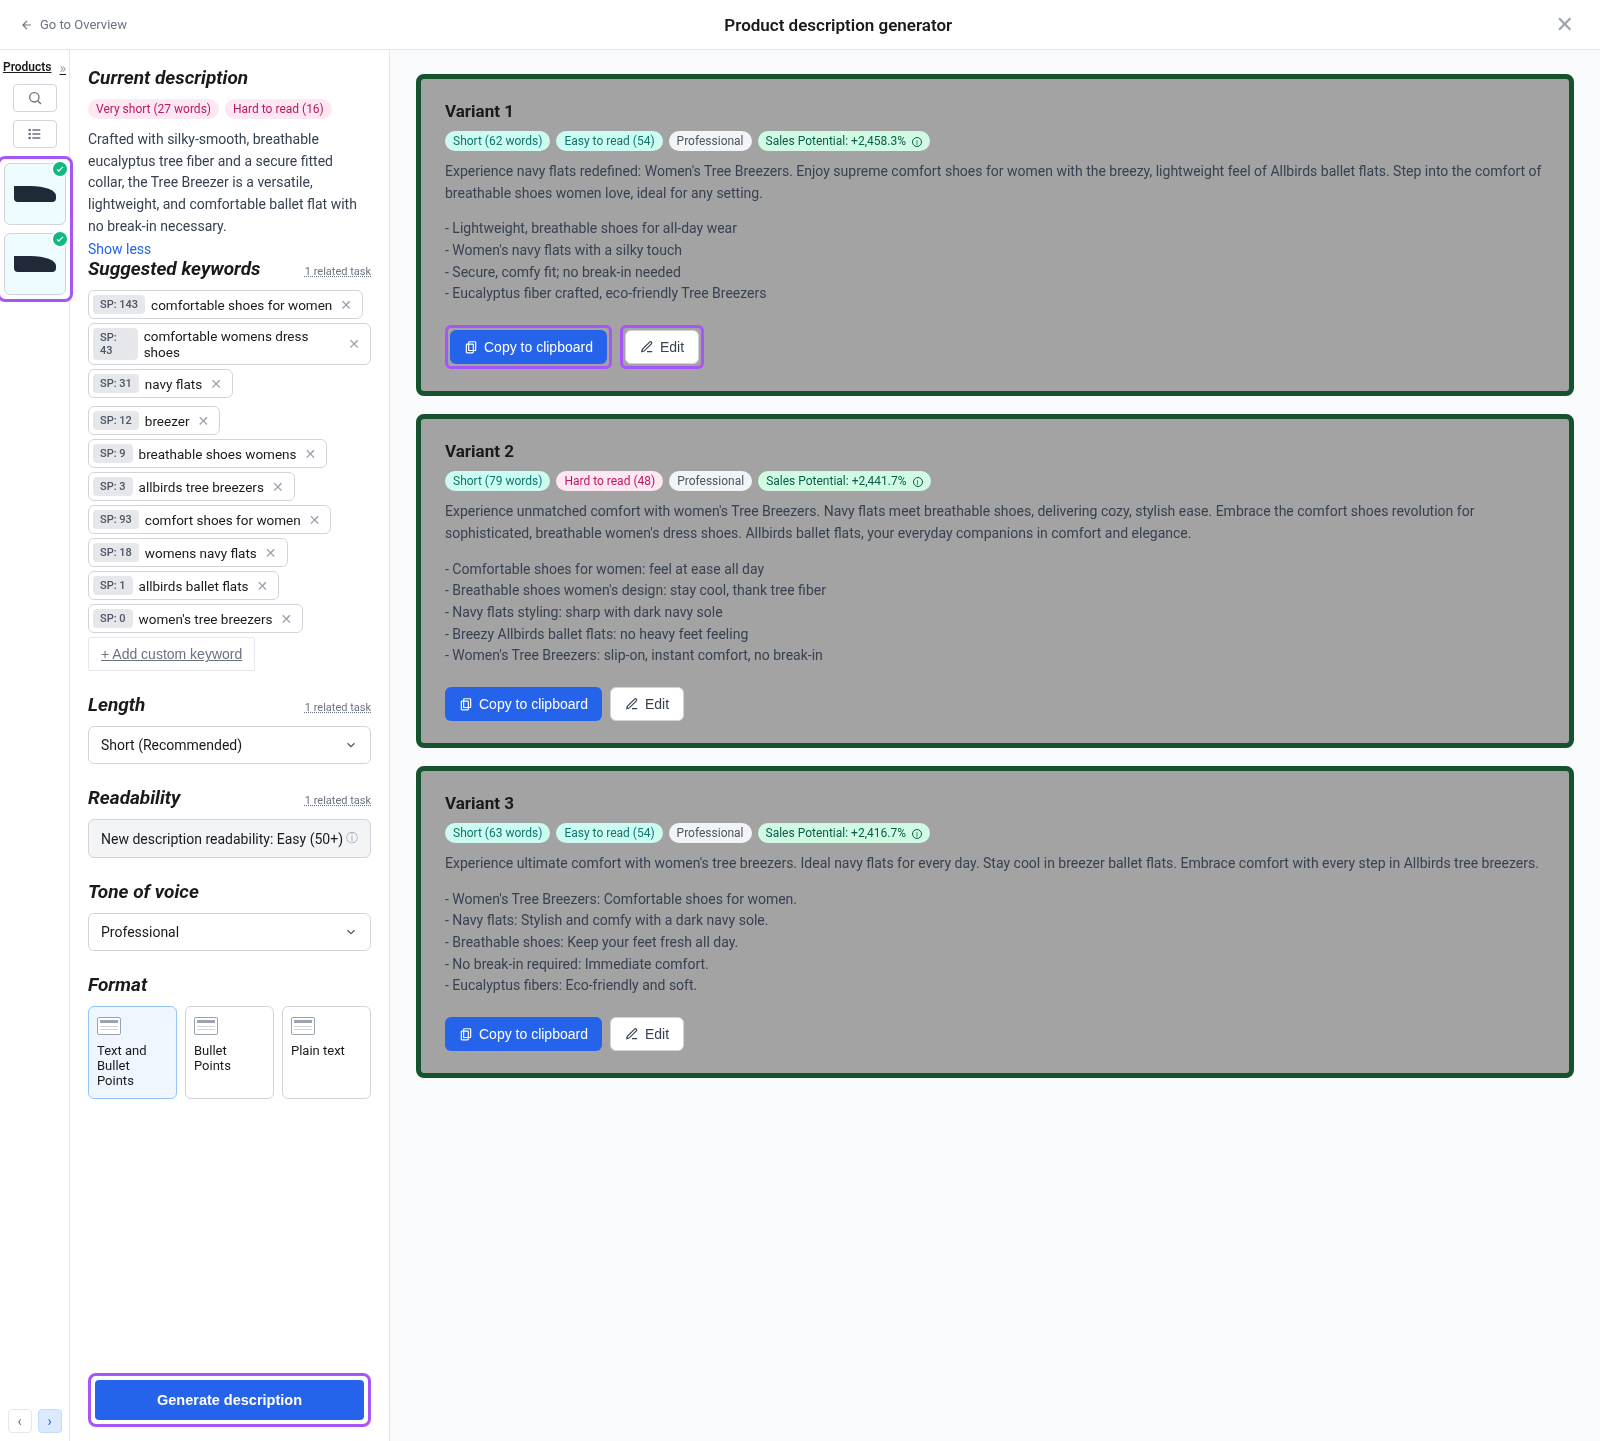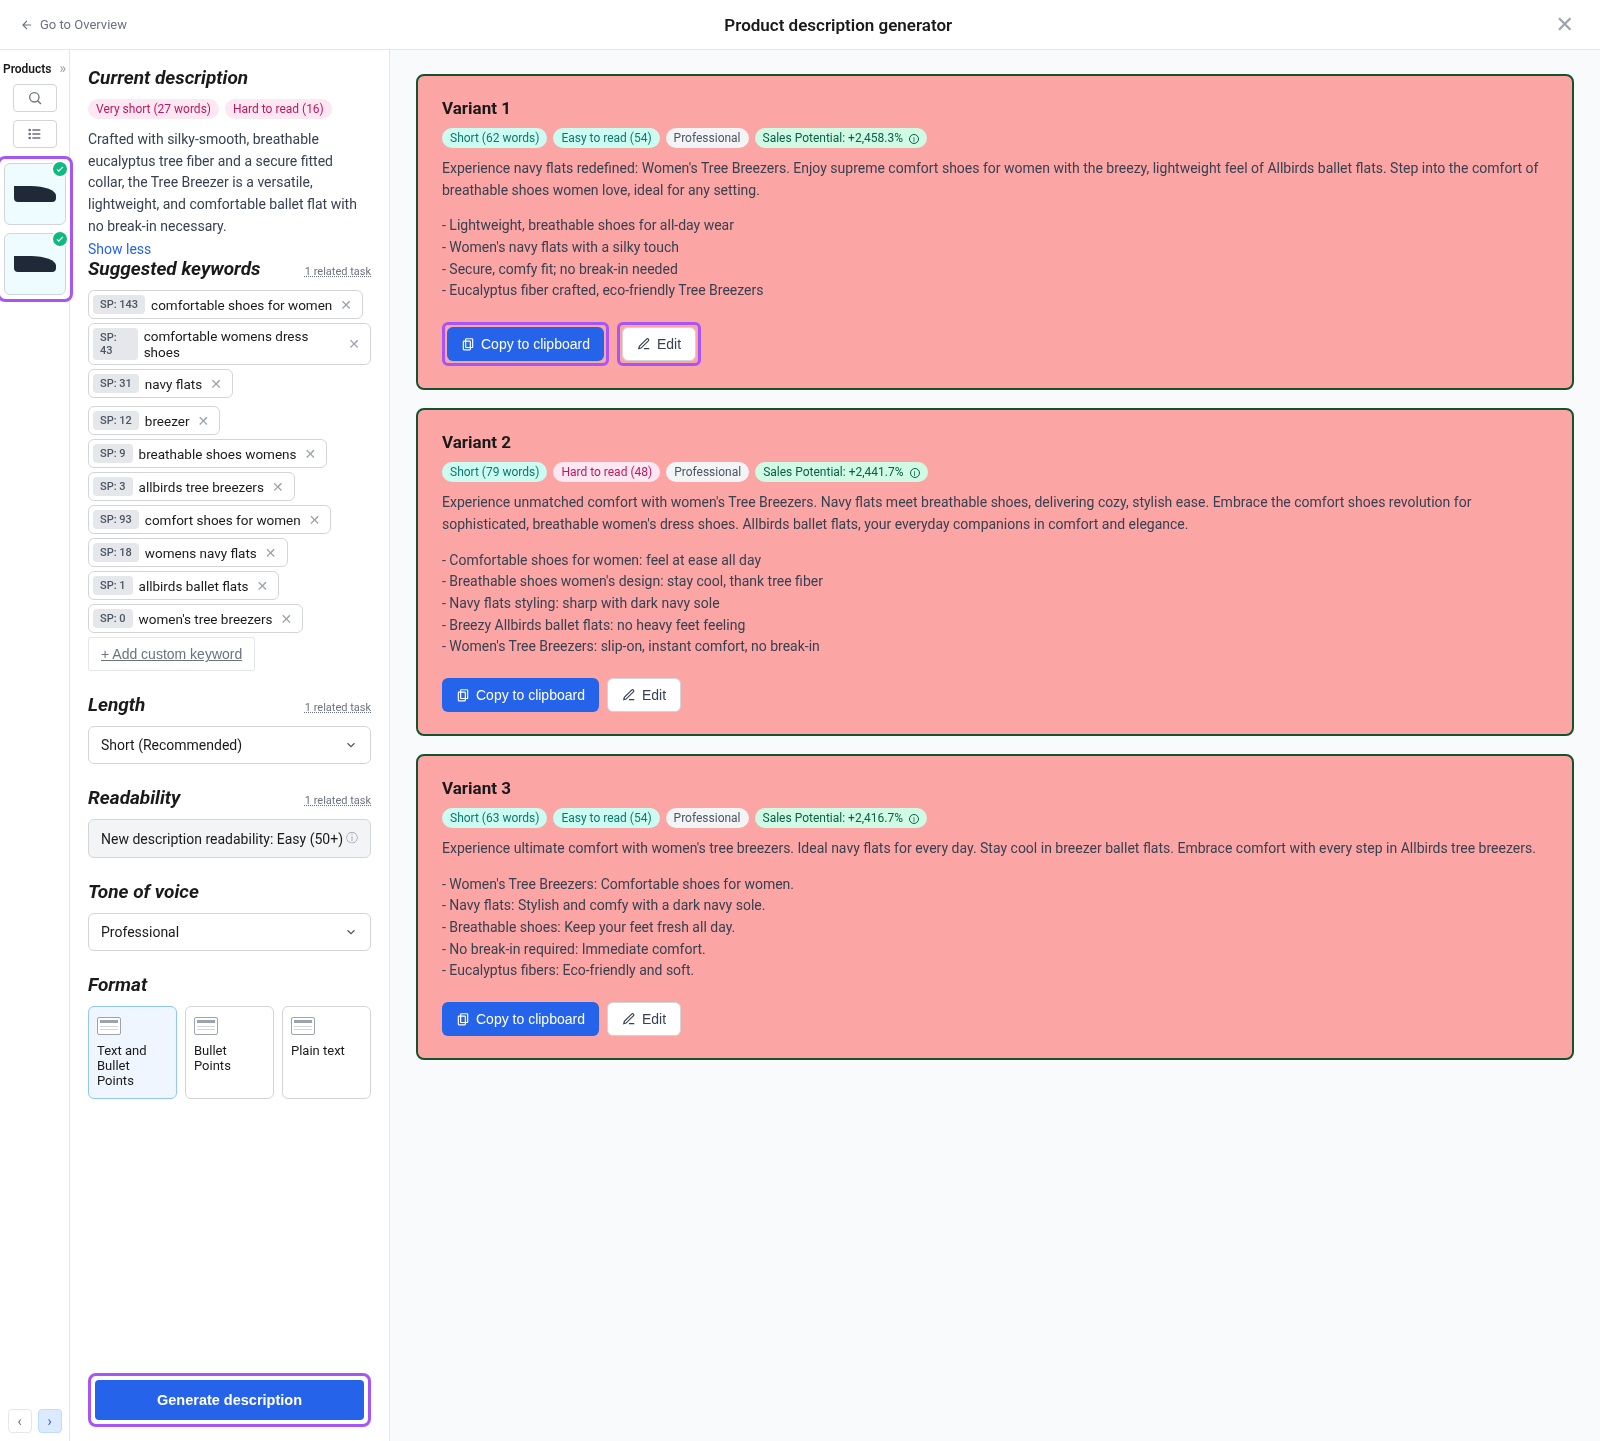--- a/index.html
+++ b/index.html
@@ -49,21 +49,21 @@
 .select-wrap svg { width: 14px; height: 14px; color: #4b5563; }
 .format-grid { display: flex; gap: 8px; margin-bottom: 20px; }
 .format-opt { flex: 1; border: 1px solid #d1d5db; border-radius: 6px; padding: 10px 8px; cursor: pointer; display: flex; flex-direction: column; gap: 8px; font-size: 13px; color: #1a1a1a; }
 .format-opt.active { border-color: #93c5fd; background: #eff6ff; }
 .format-opt .fmt-icon { width: 24px; height: 18px; border: 1px solid #9ca3af; border-radius: 2px; position: relative; background: #fff; }
 .format-opt .fmt-icon::before { content: ""; position: absolute; top: 2px; left: 2px; right: 2px; height: 3px; background: #9ca3af; }
 .format-opt .fmt-icon::after { content: ""; position: absolute; top: 8px; left: 2px; right: 2px; bottom: 2px; background: repeating-linear-gradient(#d1d5db, #d1d5db 1px, transparent 1px, transparent 3px); }
 .gen-btn-wrap { margin-top: auto; padding: 8px 0 4px; border: 3px solid #a855f7; border-radius: 8px; background: #fff; padding: 4px; }
 .gen-btn { width: 100%; background: #2563eb; color: #fff; border: none; border-radius: 4px; padding: 12px; font-size: 14.5px; font-weight: 600; cursor: pointer; }
 .results-col { flex: 1; background: #f9fafb; padding: 24px 26px; overflow-y: auto; display: flex; flex-direction: column; gap: 18px; }
-.variant-card { background: #fca5a5; border-radius: 8px; padding: 22px 24px; border: 2px solid #14532d; }
+.variant-card { background: #a3a3a3; border-radius: 8px; padding: 22px 24px; border: 5px solid #14532d; }
 .variant-card h3 { font-size: 17px; font-weight: 700; margin-bottom: 10px; }
 .variant-card .desc-text { margin-bottom: 14px; }
 .variant-card .bullets { margin-bottom: 20px; }
 .variant-card .bullets .bl { display: block; font-size: 14px; color: #374151; line-height: 1.55; }
 .actions { display: flex; gap: 8px; }
 .btn { border-radius: 6px; padding: 8px 14px; font-size: 14px; cursor: pointer; display: flex; align-items: center; gap: 6px; }
 .btn.primary { background: #2563eb; color: #fff; border: none; }
 .btn.outline { background: #fff; color: #374151; border: 1px solid #d1d5db; }
 .btn svg { width: 14px; height: 14px; }
 .hl-purple { border: 3px solid #a855f7; border-radius: 6px; padding: 2px; display: inline-flex; }
@@ -80,21 +80,21 @@
       </svg>
     <span>Go to Overview</span>
   </a>
   <div class="title">Product description generator</div>
   <div class="close-btn">✕</div>
 </div>
 
 <div class="layout">
 
   <div class="products-col">
-    <div style="display:flex;align-items:flex-end;gap:8px;">
+    <div style="display:flex;align-items:flex-start;gap:8px;text-decoration:underline;">
       <span class="col-title">Products</span>
       <span class="chev">»</span>
     </div>
     <div class="icon-btn">
       <svg viewBox="0 0 24 24" fill="none" stroke="currentColor" stroke-width="2">
           <circle cx="11" cy="11" r="7"></circle>
           <path d="M21 21l-5-5"></path>
         </svg>
     </div>
     <div class="icon-btn">

